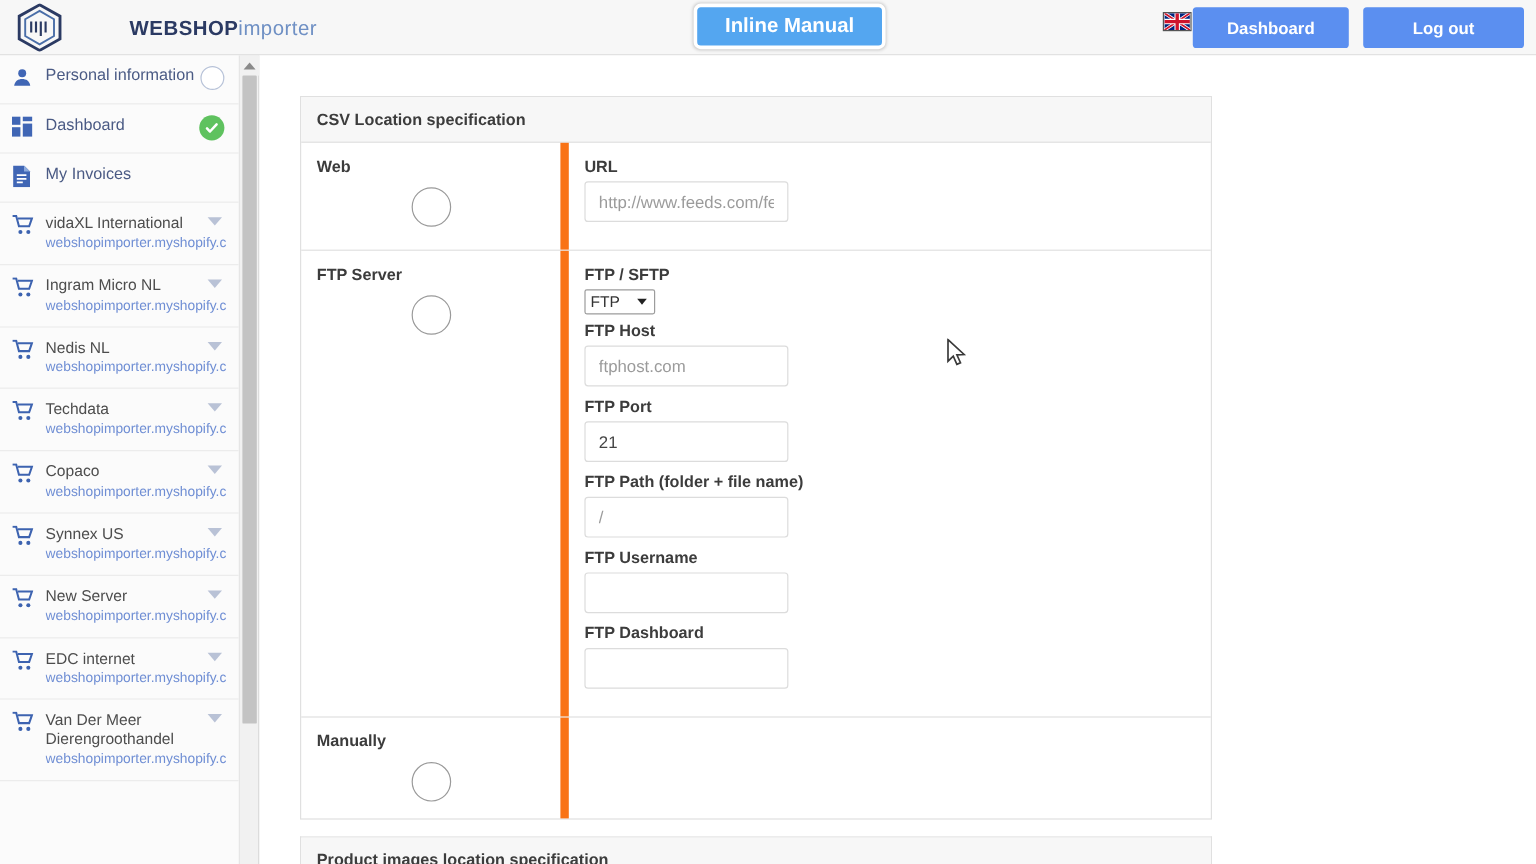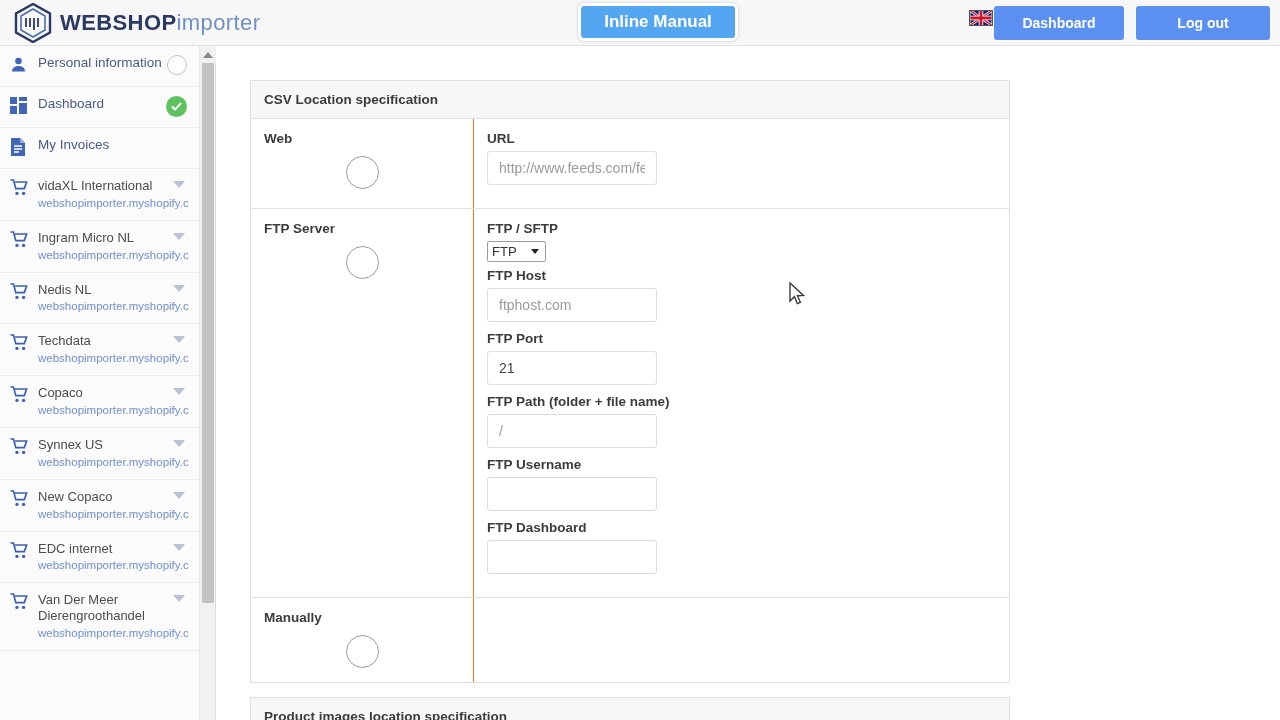--- a/index.html
+++ b/index.html
@@ -20,25 +20,26 @@
     background: #f7f7f7;
     border-bottom: 1px solid #e2e2e2;
     z-index: 30;
   }
   #logo-area {
     position: absolute; left: 14px; top: 3px;
     display: flex; align-items: center; gap: 8px;
   }
   #logo-mark { width: 38px; height: 40px; display:block; }
   #logo-text {
-    font-size: 22px;
+    font-size: 17px;
     font-weight: bold;
     letter-spacing: .4px;
     line-height: 1;
     white-space: nowrap;
+    margin-left: 48px;
   }
   #logo-text .a { color: #2b3a63; font-weight: 800; }
   #logo-text .b { color: #6f90c4; font-weight: 500; }
 
   #inline-manual {
     position: absolute; left: 578px; top: 3px;
     width: 160px; height: 38px;
     background: #54a6f0;
     color: #fff;
     font-size: 17px;
@@ -195,21 +196,21 @@
     font-weight: bold;
     color: #3c3c3c;
   }
   .row {
     display: flex;
     border-bottom: 1px solid #e0e0e0;
   }
   .row:last-child { border-bottom: none; }
   .cell-left {
     flex: 0 0 223px;
-    border-right: 1px solid #f97316;
+    border-right: 7px solid #f97316;
     padding: 12px 13px 14px;
   }
   .cell-right {
     flex: 1 1 auto;
     padding: 12px 13px 14px;
   }
   .cell-label {
     font-size: 13.5px;
     font-weight: bold;
     color: #3c3c3c;
@@ -449,21 +450,21 @@
     </div>
     <div class="side-item">
       <span class="side-icon">
         <svg width="18" height="17" viewBox="0 0 18 17">
           <path d="M0.5 1h3l2.3 8.6h8.5L16.6 3H5" fill="none" stroke="#3d63b0" stroke-width="1.7"></path>
           <circle cx="7" cy="14.4" r="1.7" fill="#3d63b0"></circle>
           <circle cx="13.6" cy="14.4" r="1.7" fill="#3d63b0"></circle>
         </svg>
       </span>
       <div class="side-body">
-        <div class="side-title store">New Copaco</div>
+        <div class="side-title store">New Server</div>
         <div class="side-sub">webshopimporter.myshopify.c</div>
       </div>
       <span class="side-caret"></span>
     </div>
     <div class="side-item">
       <span class="side-icon">
         <svg width="18" height="17" viewBox="0 0 18 17">
           <path d="M0.5 1h3l2.3 8.6h8.5L16.6 3H5" fill="none" stroke="#3d63b0" stroke-width="1.7"></path>
           <circle cx="7" cy="14.4" r="1.7" fill="#3d63b0"></circle>
           <circle cx="13.6" cy="14.4" r="1.7" fill="#3d63b0"></circle>

